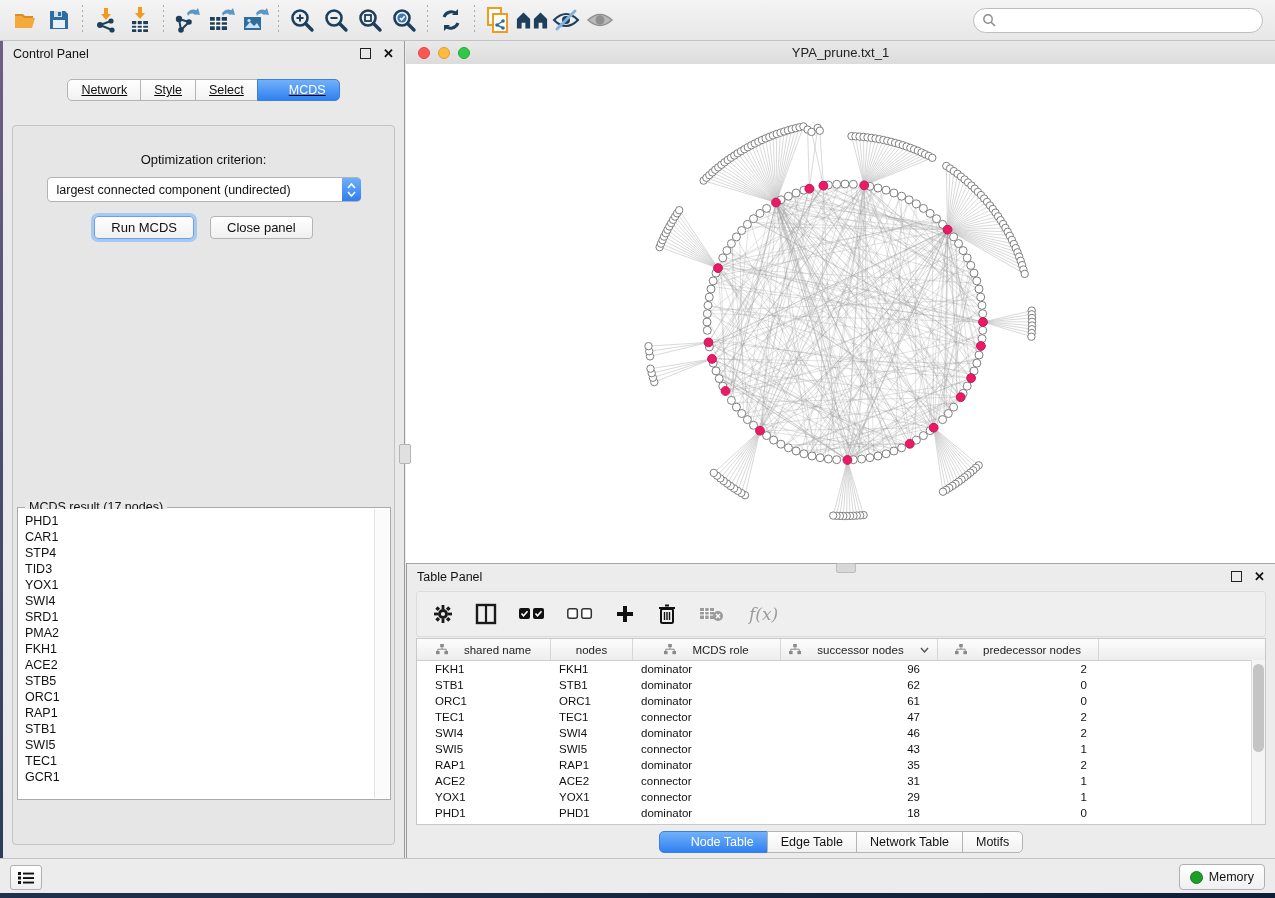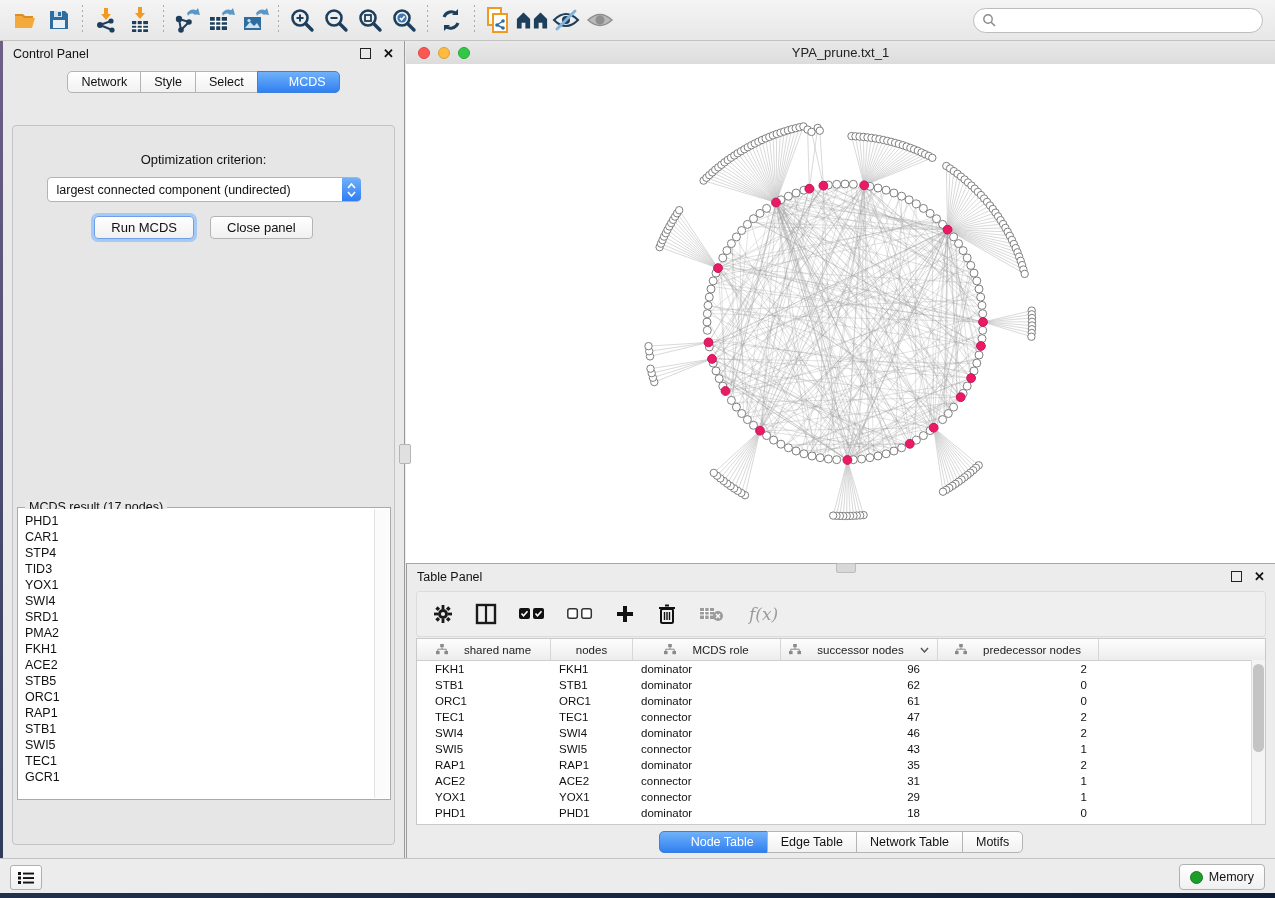--- a/index.html
+++ b/index.html
@@ -25,21 +25,21 @@
   .panel-header{height:25px;display:flex;align-items:center;padding:0 10px;font-size:12.5px;color:#111;}
   .panel-header .spacer{flex:1;}
   .float-box{width:9px;height:9px;border:1.5px solid #222;margin-right:12px;display:inline-block;}
   .close-x{font-size:13px;font-weight:bold;color:#111;line-height:9px;}
   .seg{display:flex;}
   .seg .tab{background:linear-gradient(#ffffff,#f1f1f1);border:1px solid #b4b4b4;margin-left:-1px;
        padding:3px 13px;font-size:12.5px;color:#111;white-space:nowrap;}
   .seg .tab:first-child{border-radius:5px 0 0 5px;margin-left:0;}
   .seg .tab:last-child{border-radius:0 5px 5px 0;}
   .seg .tab.active{background:linear-gradient(#70b1f9,#3080f2);color:#fff;border-color:#3d7fd9;padding-left:31px;}
-  .cp-tabbar{display:flex;justify-content:center;margin-top:5px;position:relative;z-index:2;}
+  .cp-tabbar{display:flex;justify-content:center;margin-top:13px;position:relative;z-index:2;text-decoration:underline;}
   .cp-card{position:absolute;left:9px;right:9px;top:84px;bottom:13px;background:#e6e6e6;
        border:1px solid #c3c3c3;border-radius:4px;}
   .crit-label{text-align:center;margin-top:26px;font-size:13px;color:#111;}
   .crit-select{margin:10px auto 0 auto;width:312px;height:23px;background:#fff;border:1px solid #b3b3b3;
        border-radius:4px;display:flex;align-items:center;position:relative;}
   .crit-select .val{flex:1;font-size:12.5px;padding-left:9px;color:#111;white-space:nowrap;}
   .stepper{width:19px;height:23px;margin-right:-1px;border-radius:0 4px 4px 0;
        background:linear-gradient(#6fb0fa,#2f7df2);display:flex;flex-direction:column;align-items:center;justify-content:center;gap:2px;}
   .stepper svg{display:block;}
   .btn-row{display:flex;justify-content:center;gap:16px;margin-top:14px;}

